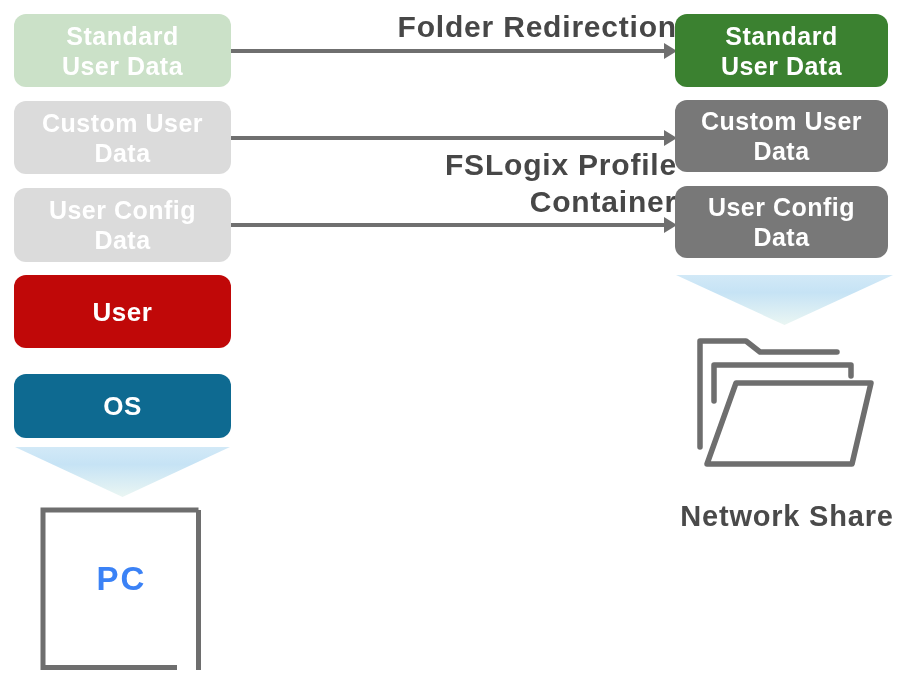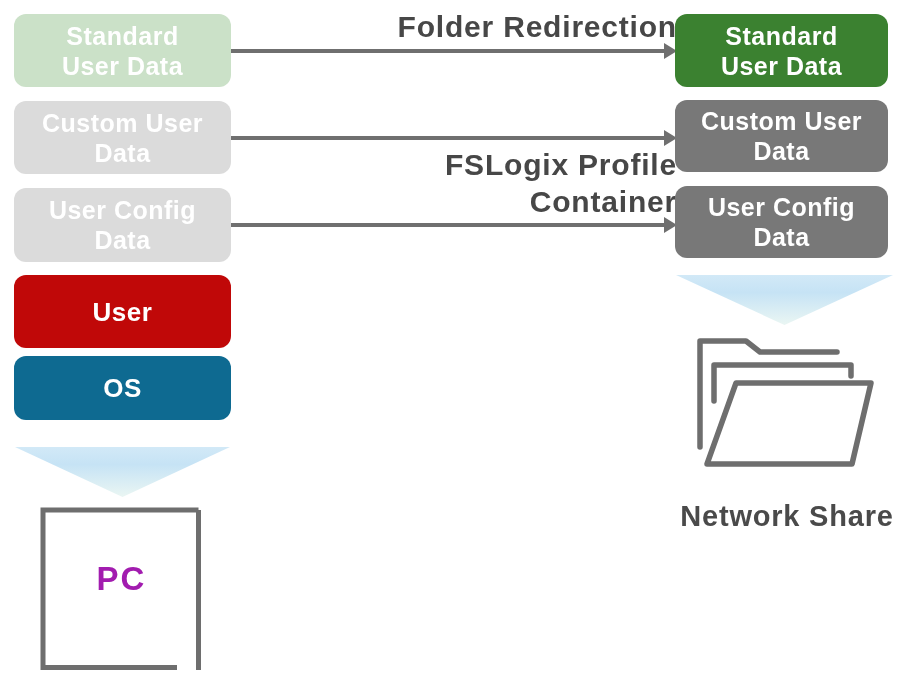--- a/index.html
+++ b/index.html
@@ -28,21 +28,21 @@
     letter-spacing: 0.5px;
     white-space: pre-line;
   }
   .left-col .box { left: 14px; width: 217px; }
   .right-col .box { left: 675px; width: 213px; }
 
   .lbox-0 { top: 14px;  height: 73px; }
   .lbox-1 { top: 101px; height: 73px; }
   .lbox-2 { top: 188px; height: 74px; }
   .lbox-3 { top: 275px; height: 73px; font-size: 26px; }
-  .lbox-4 { top: 356px; height: 64px; font-size: 26px; }
+  .lbox-4 { top: 374px; height: 64px; font-size: 26px; }
 
   .rbox-0 { top: 14px;  height: 73px; }
   .rbox-1 { top: 100px; height: 72px; }
   .rbox-2 { top: 186px; height: 72px; }
 
   .funnel {
     position: absolute;
     background: linear-gradient(180deg, #d2e9f7 0%, #c6e3f5 35%, #eaf6f3 100%);
     clip-path: polygon(0 0, 100% 0, 50% 100%);
   }
@@ -86,21 +86,21 @@
   .label-redirection { top: 10px; }
   .label-fslogix { top: 146px; line-height: 37px; }
 
   .pc-frame { position: absolute; left: 40px; top: 507px; }
   .pc-label {
     position: absolute;
     left: 40px; top: 560px; width: 163px;
     text-align: center;
     font-size: 33px;
     letter-spacing: 2px;
-    color: #a21caf;
+    color: #3b82f6;
   }
   .folder-art { position: absolute; left: 697px; top: 337px; }
   .share-label {
     position: absolute;
     left: 664px; top: 500px; width: 246px;
     text-align: center;
     font-size: 29px;
     letter-spacing: 0.8px;
     color: #4a4a4a;
   }

